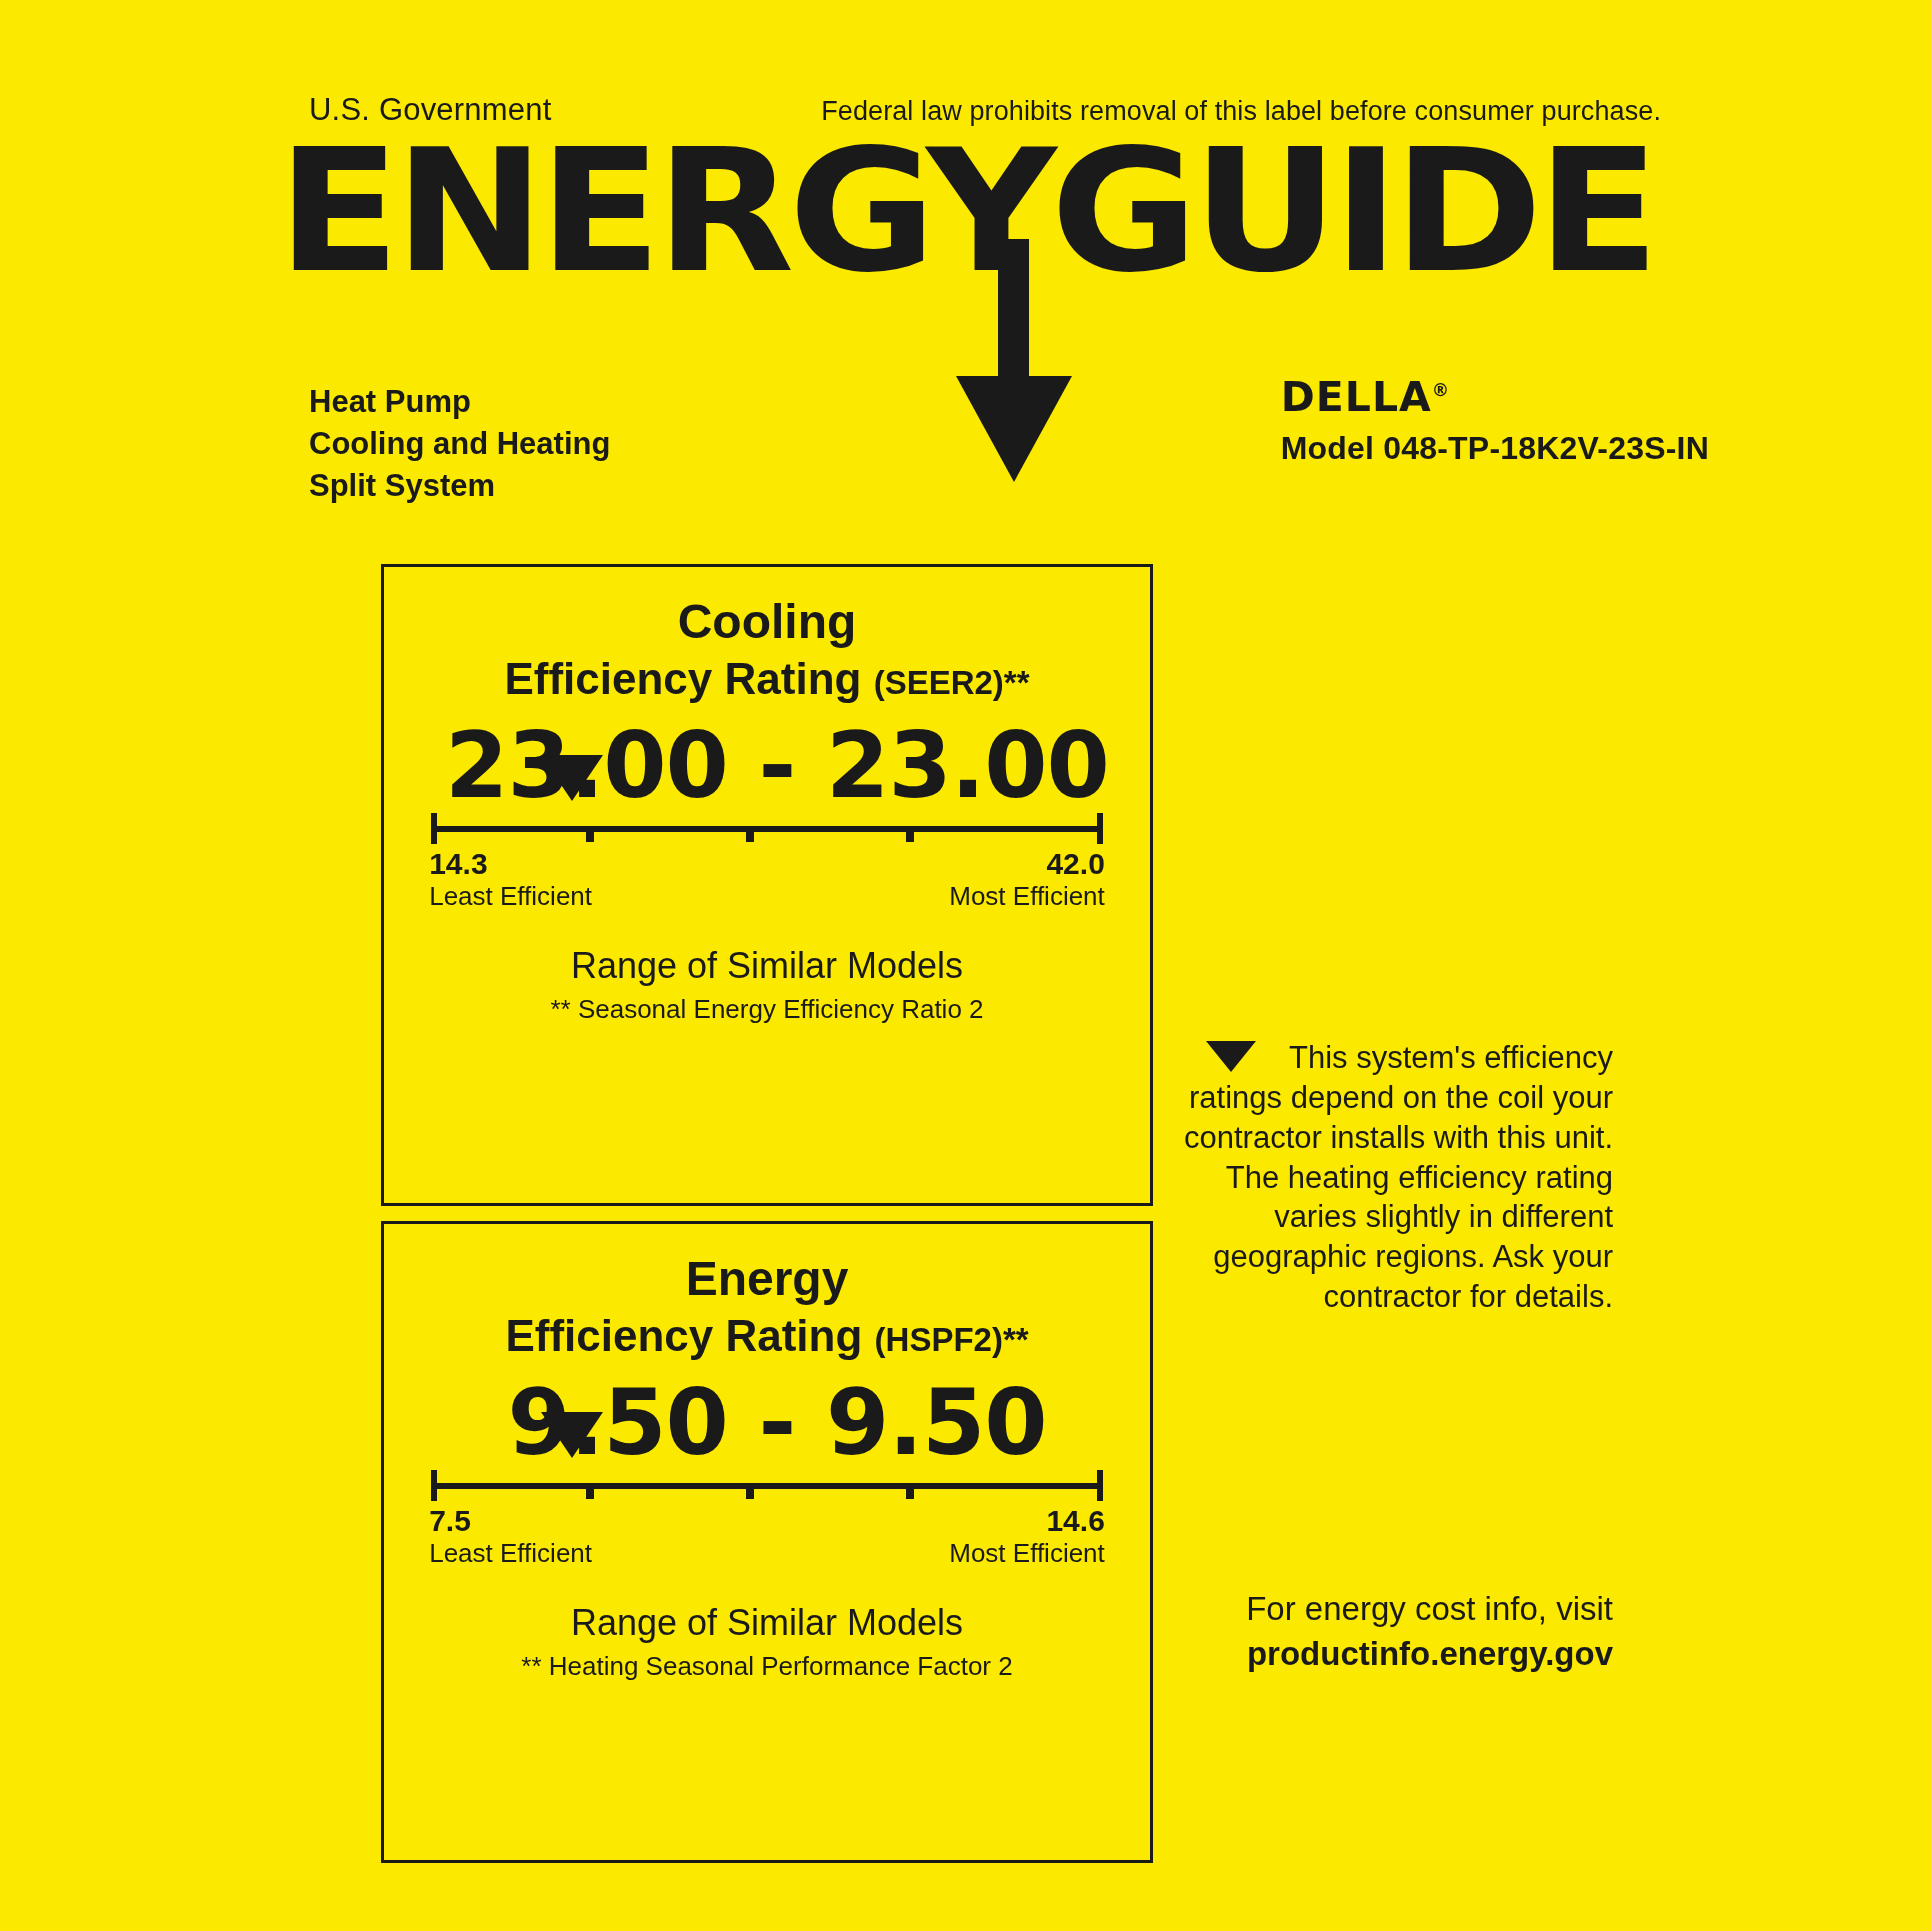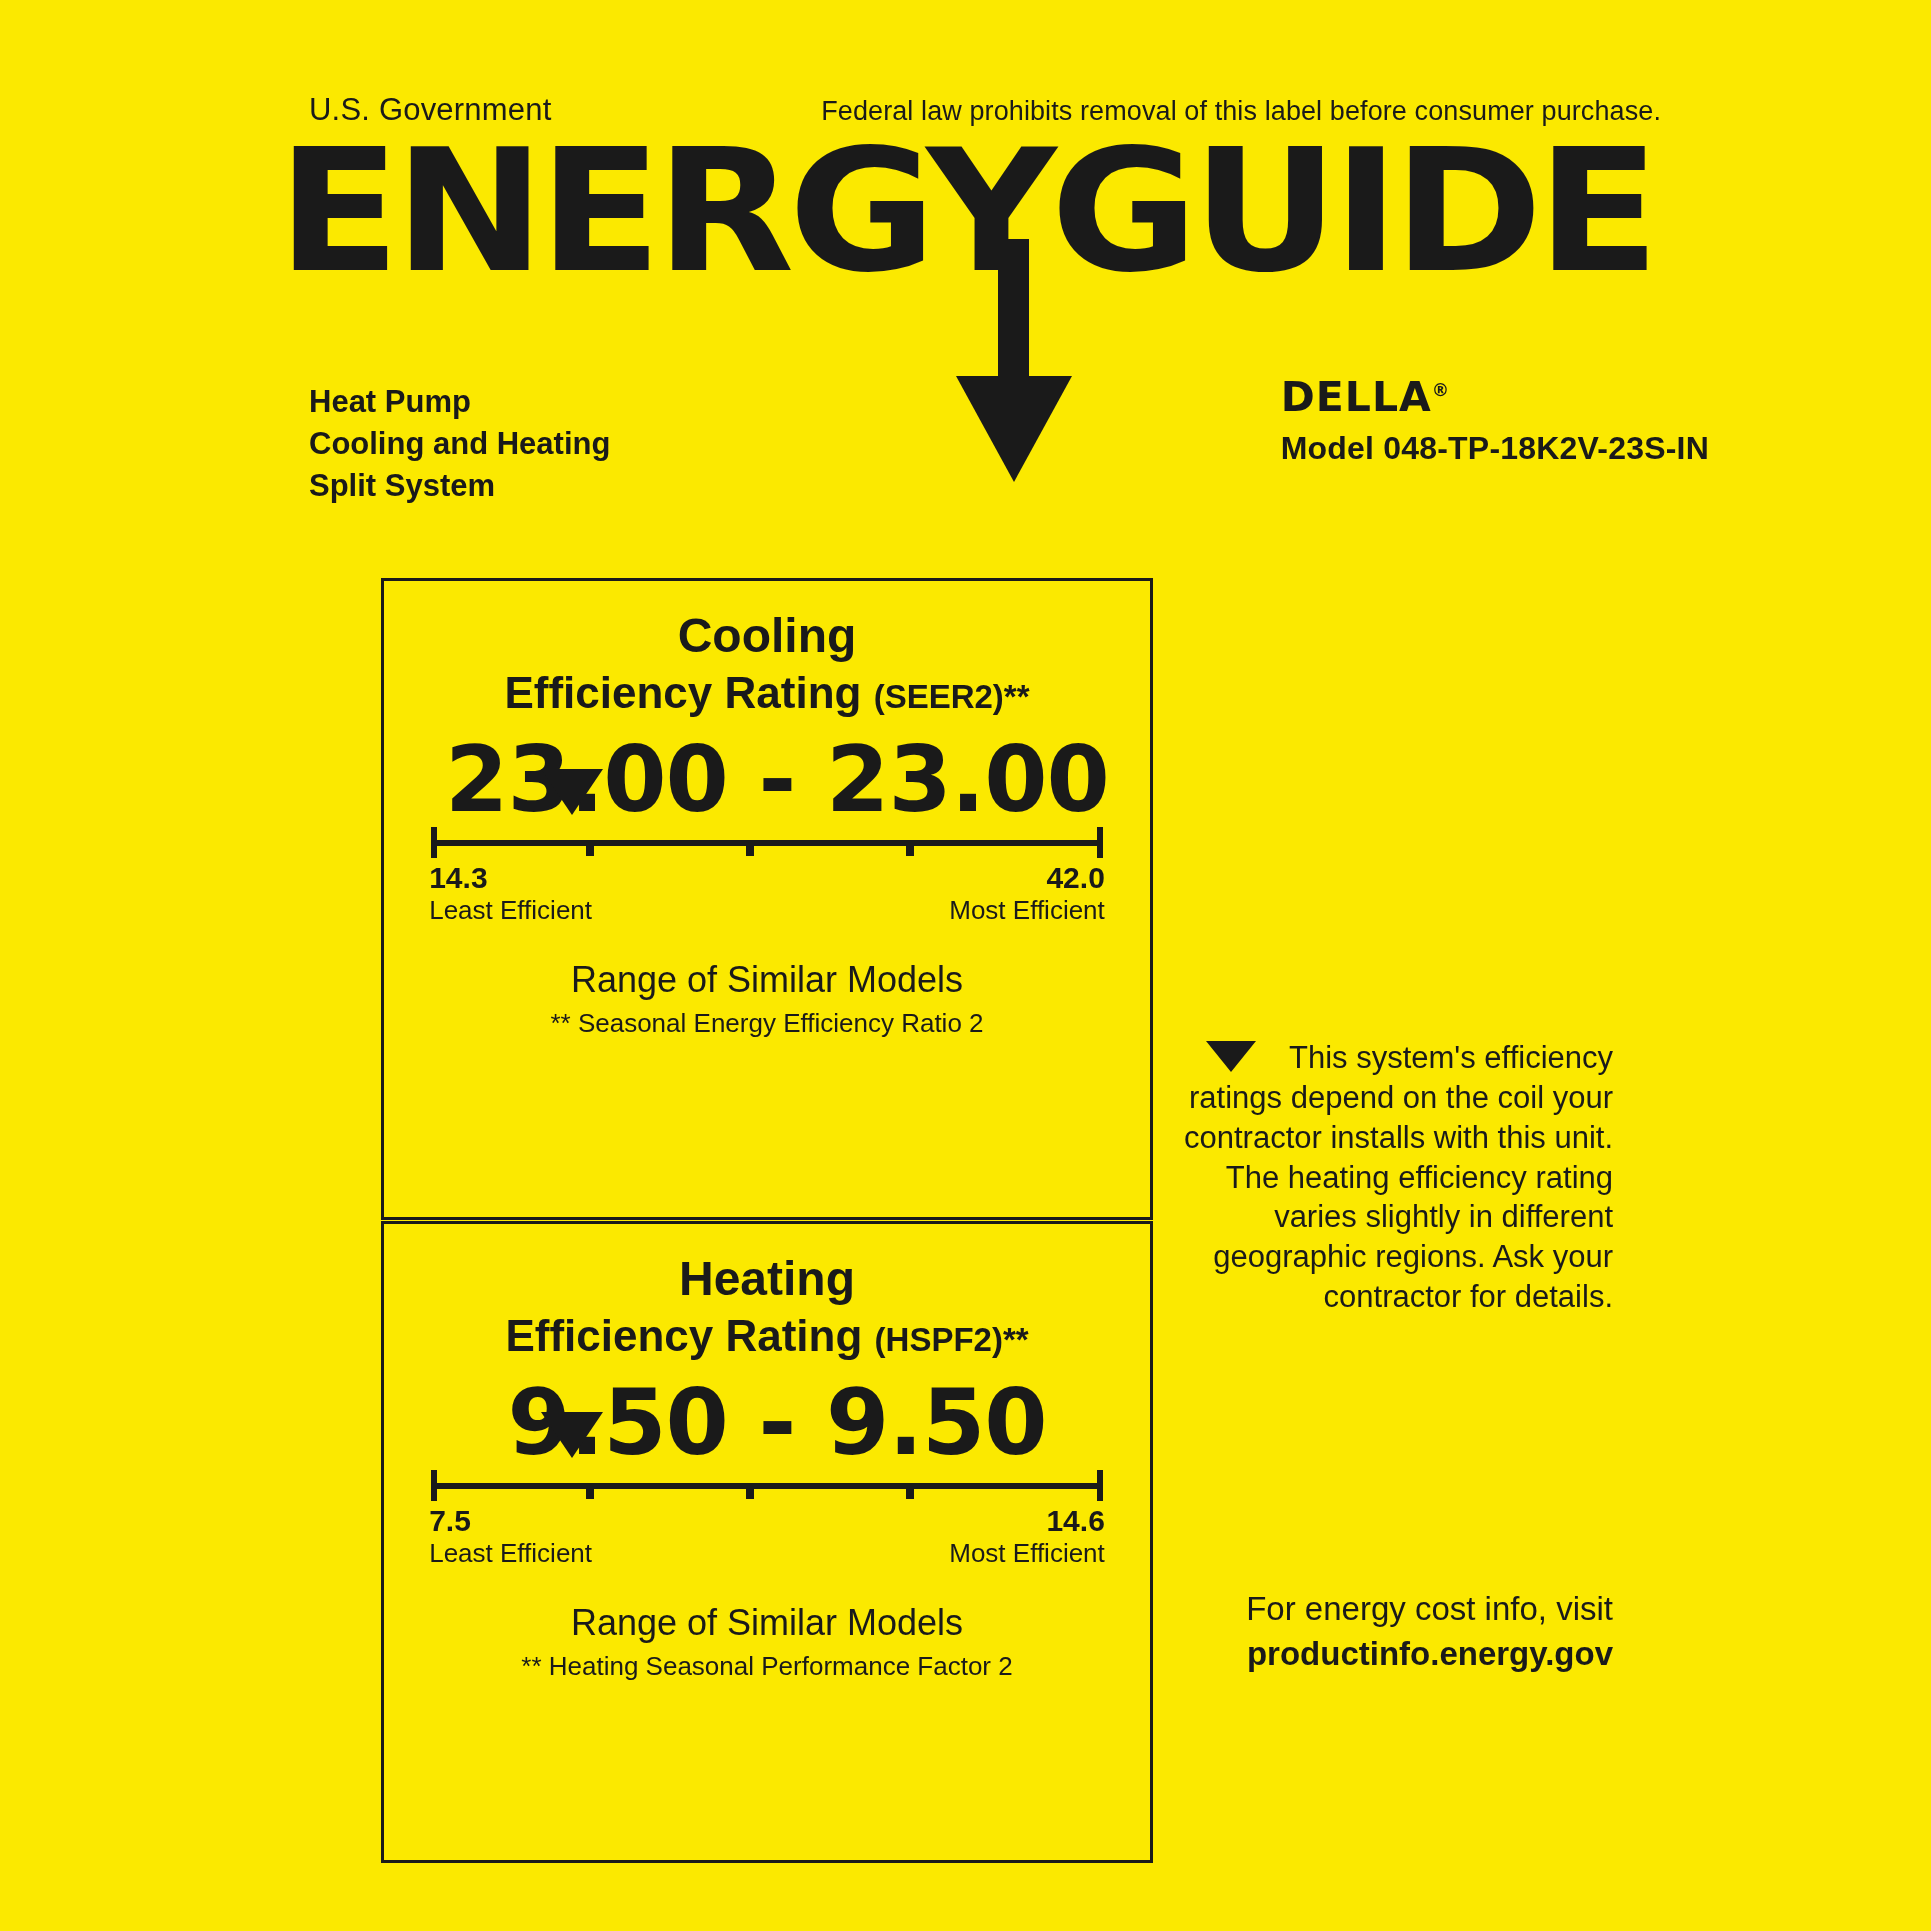--- a/index.html
+++ b/index.html
@@ -115,21 +115,21 @@
     font-weight: bold;
     letter-spacing: 0.2px;
   }
 
   
   .rating-box {
     position: absolute;
     border: 3.9px solid #1a1a1a;
     box-sizing: border-box;
   }
-  #cooling-box { left: 381px; top: 578px; width: 772px; height: 642px; }
+  #cooling-box { left: 381px; top: 564px; width: 772px; height: 642px; }
   #heating-box { left: 381px; top: 1221px; width: 772px; height: 642px; }
 
   .rb-title {
     text-align: center;
     font-size: 48px;
     font-weight: bold;
     margin-top: 29px;
     line-height: 1.1;
   }
   .rb-subtitle {
@@ -313,21 +313,21 @@
           <div class="cap">Most Efficient</div>
         </div>
       </div>
     </div>
 
     <div class="rb-range">Range of Similar Models</div>
     <div class="rb-foot">** Seasonal Energy Efficiency Ratio 2</div>
   </div>
 
   <div class="rating-box" id="heating-box">
-    <div class="rb-title">Heating</div>
+    <div class="rb-title">Energy</div>
     <div class="rb-subtitle">
       <span>Efficiency Rating</span>
       <span class="small">(HSPF2)**</span>
     </div>
     <div class="rb-value">9.50 - 9.50</div>
 
     <div class="scale-wrap">
       <div class="pointer" id="heating-pointer" style="left: calc(22% - 31px);"></div>
       <div class="scale-line">
         <div class="bar"></div>

